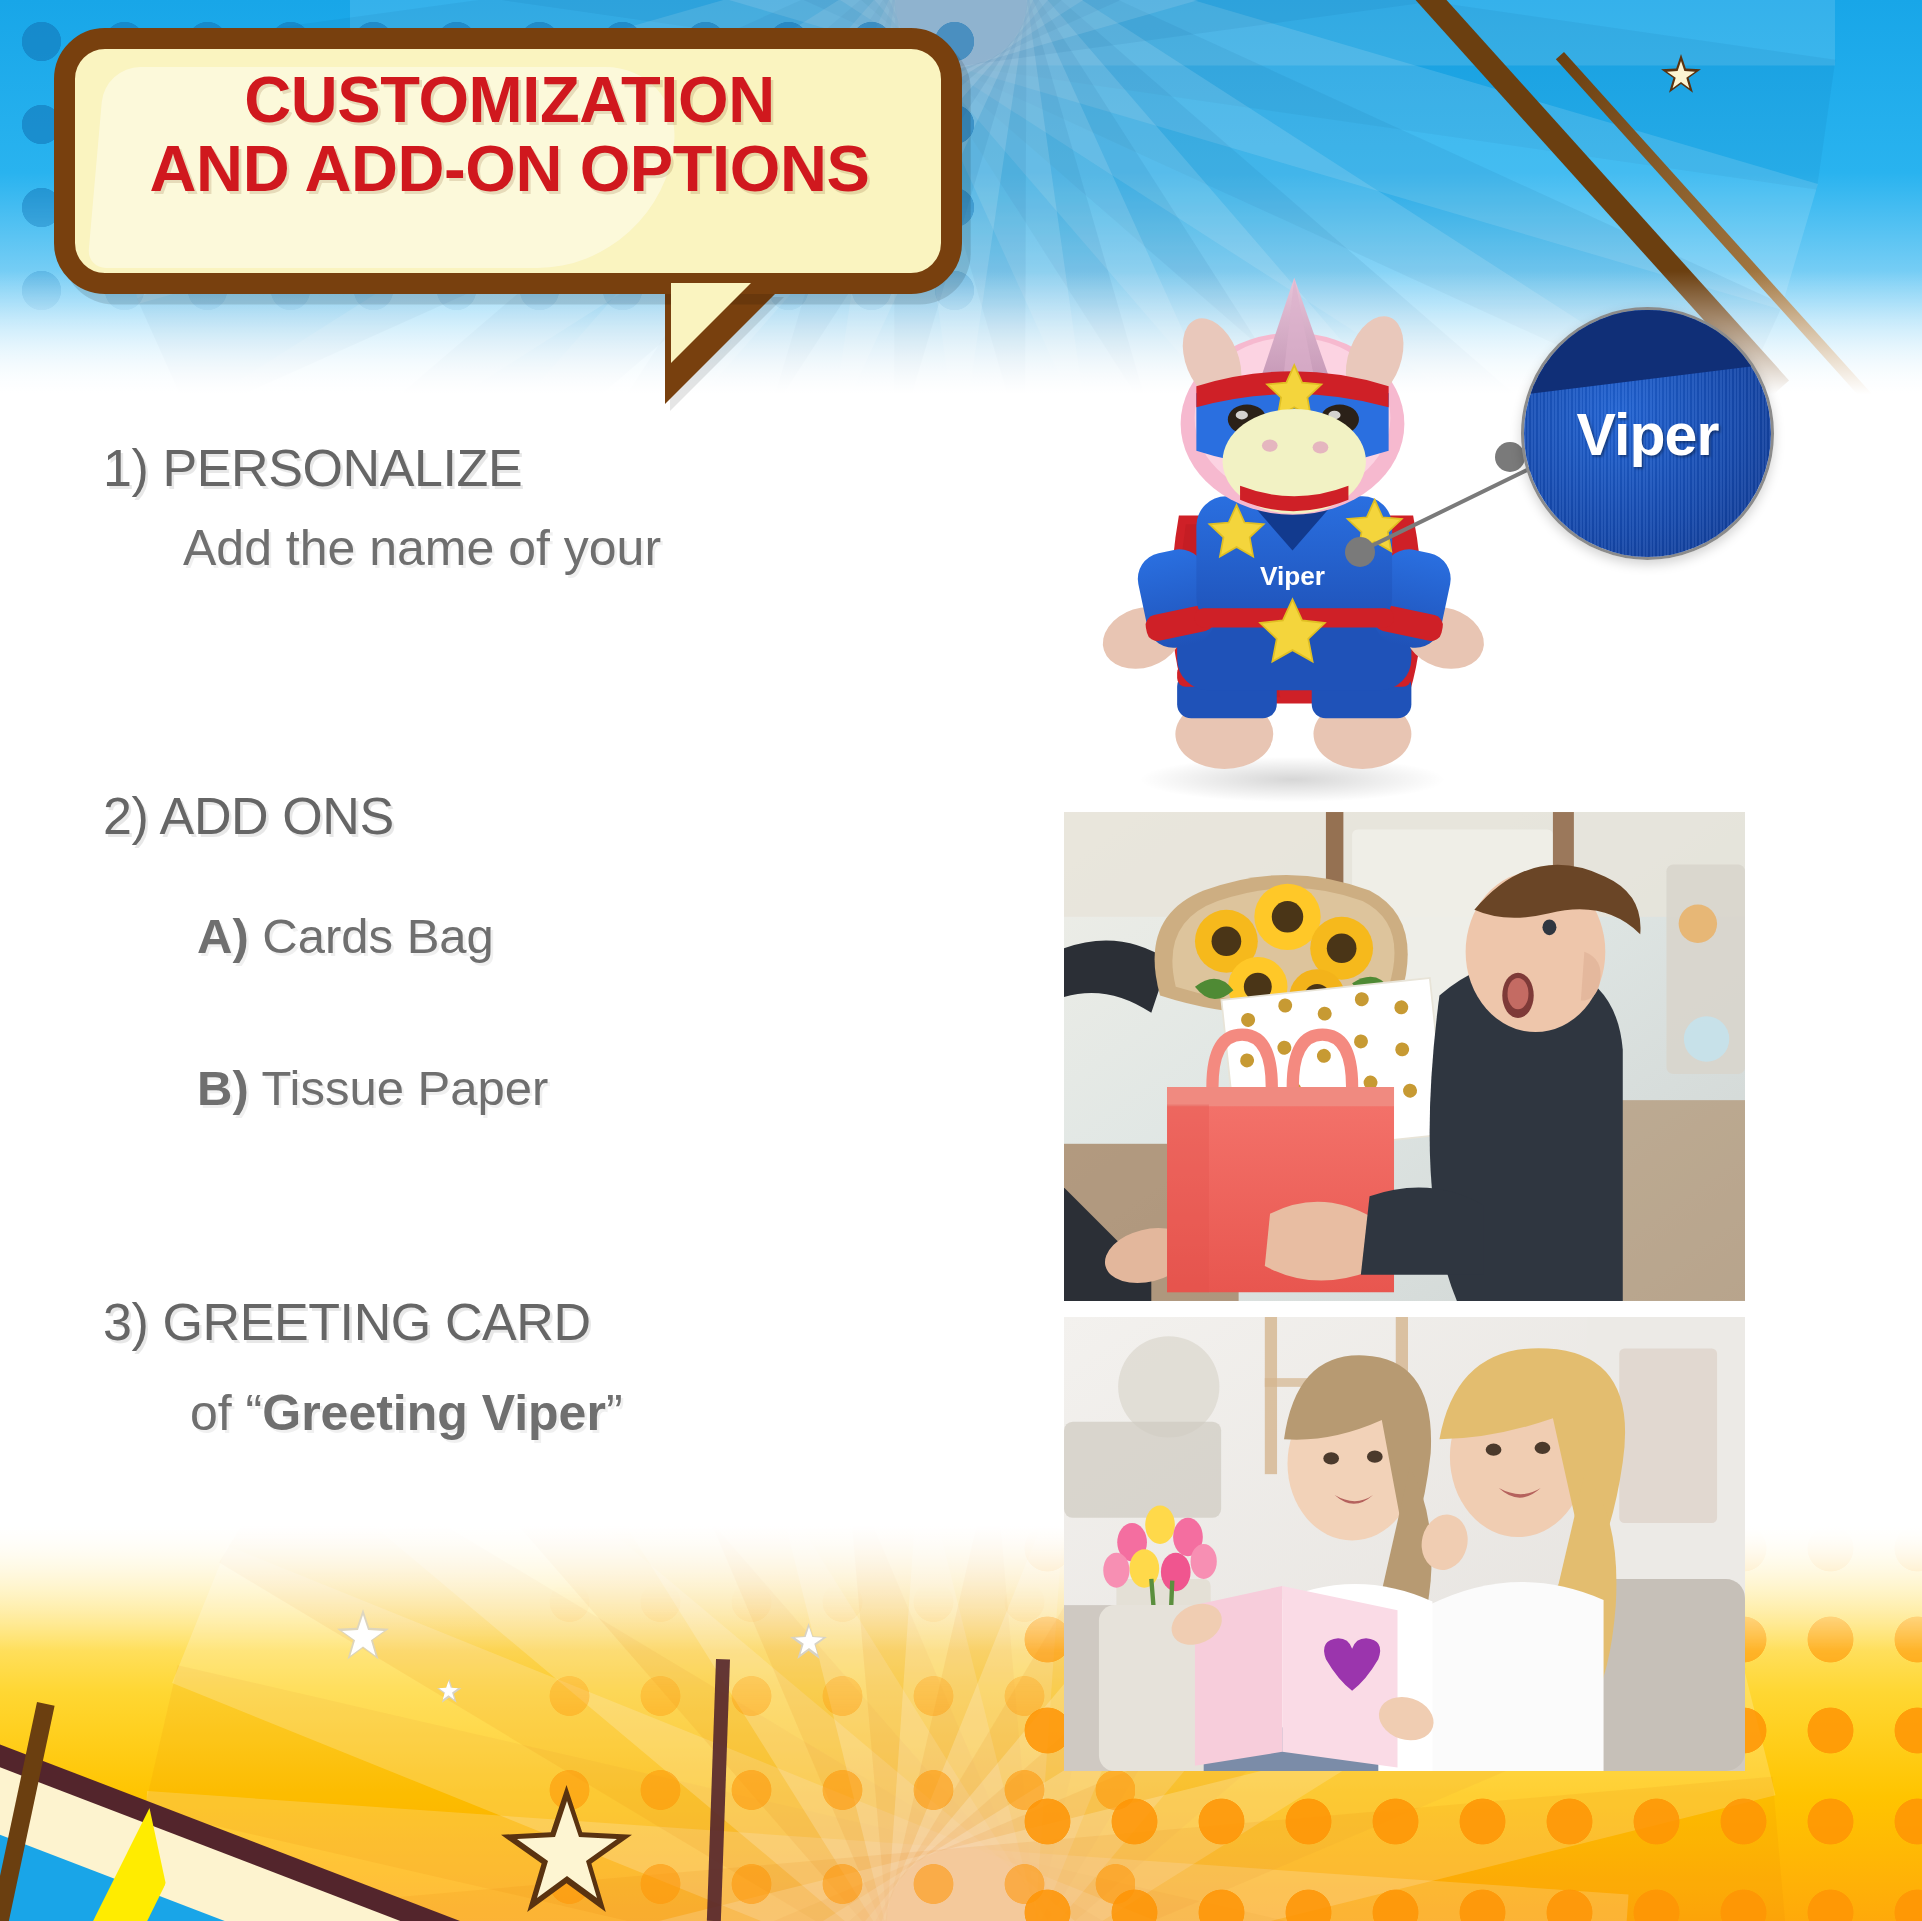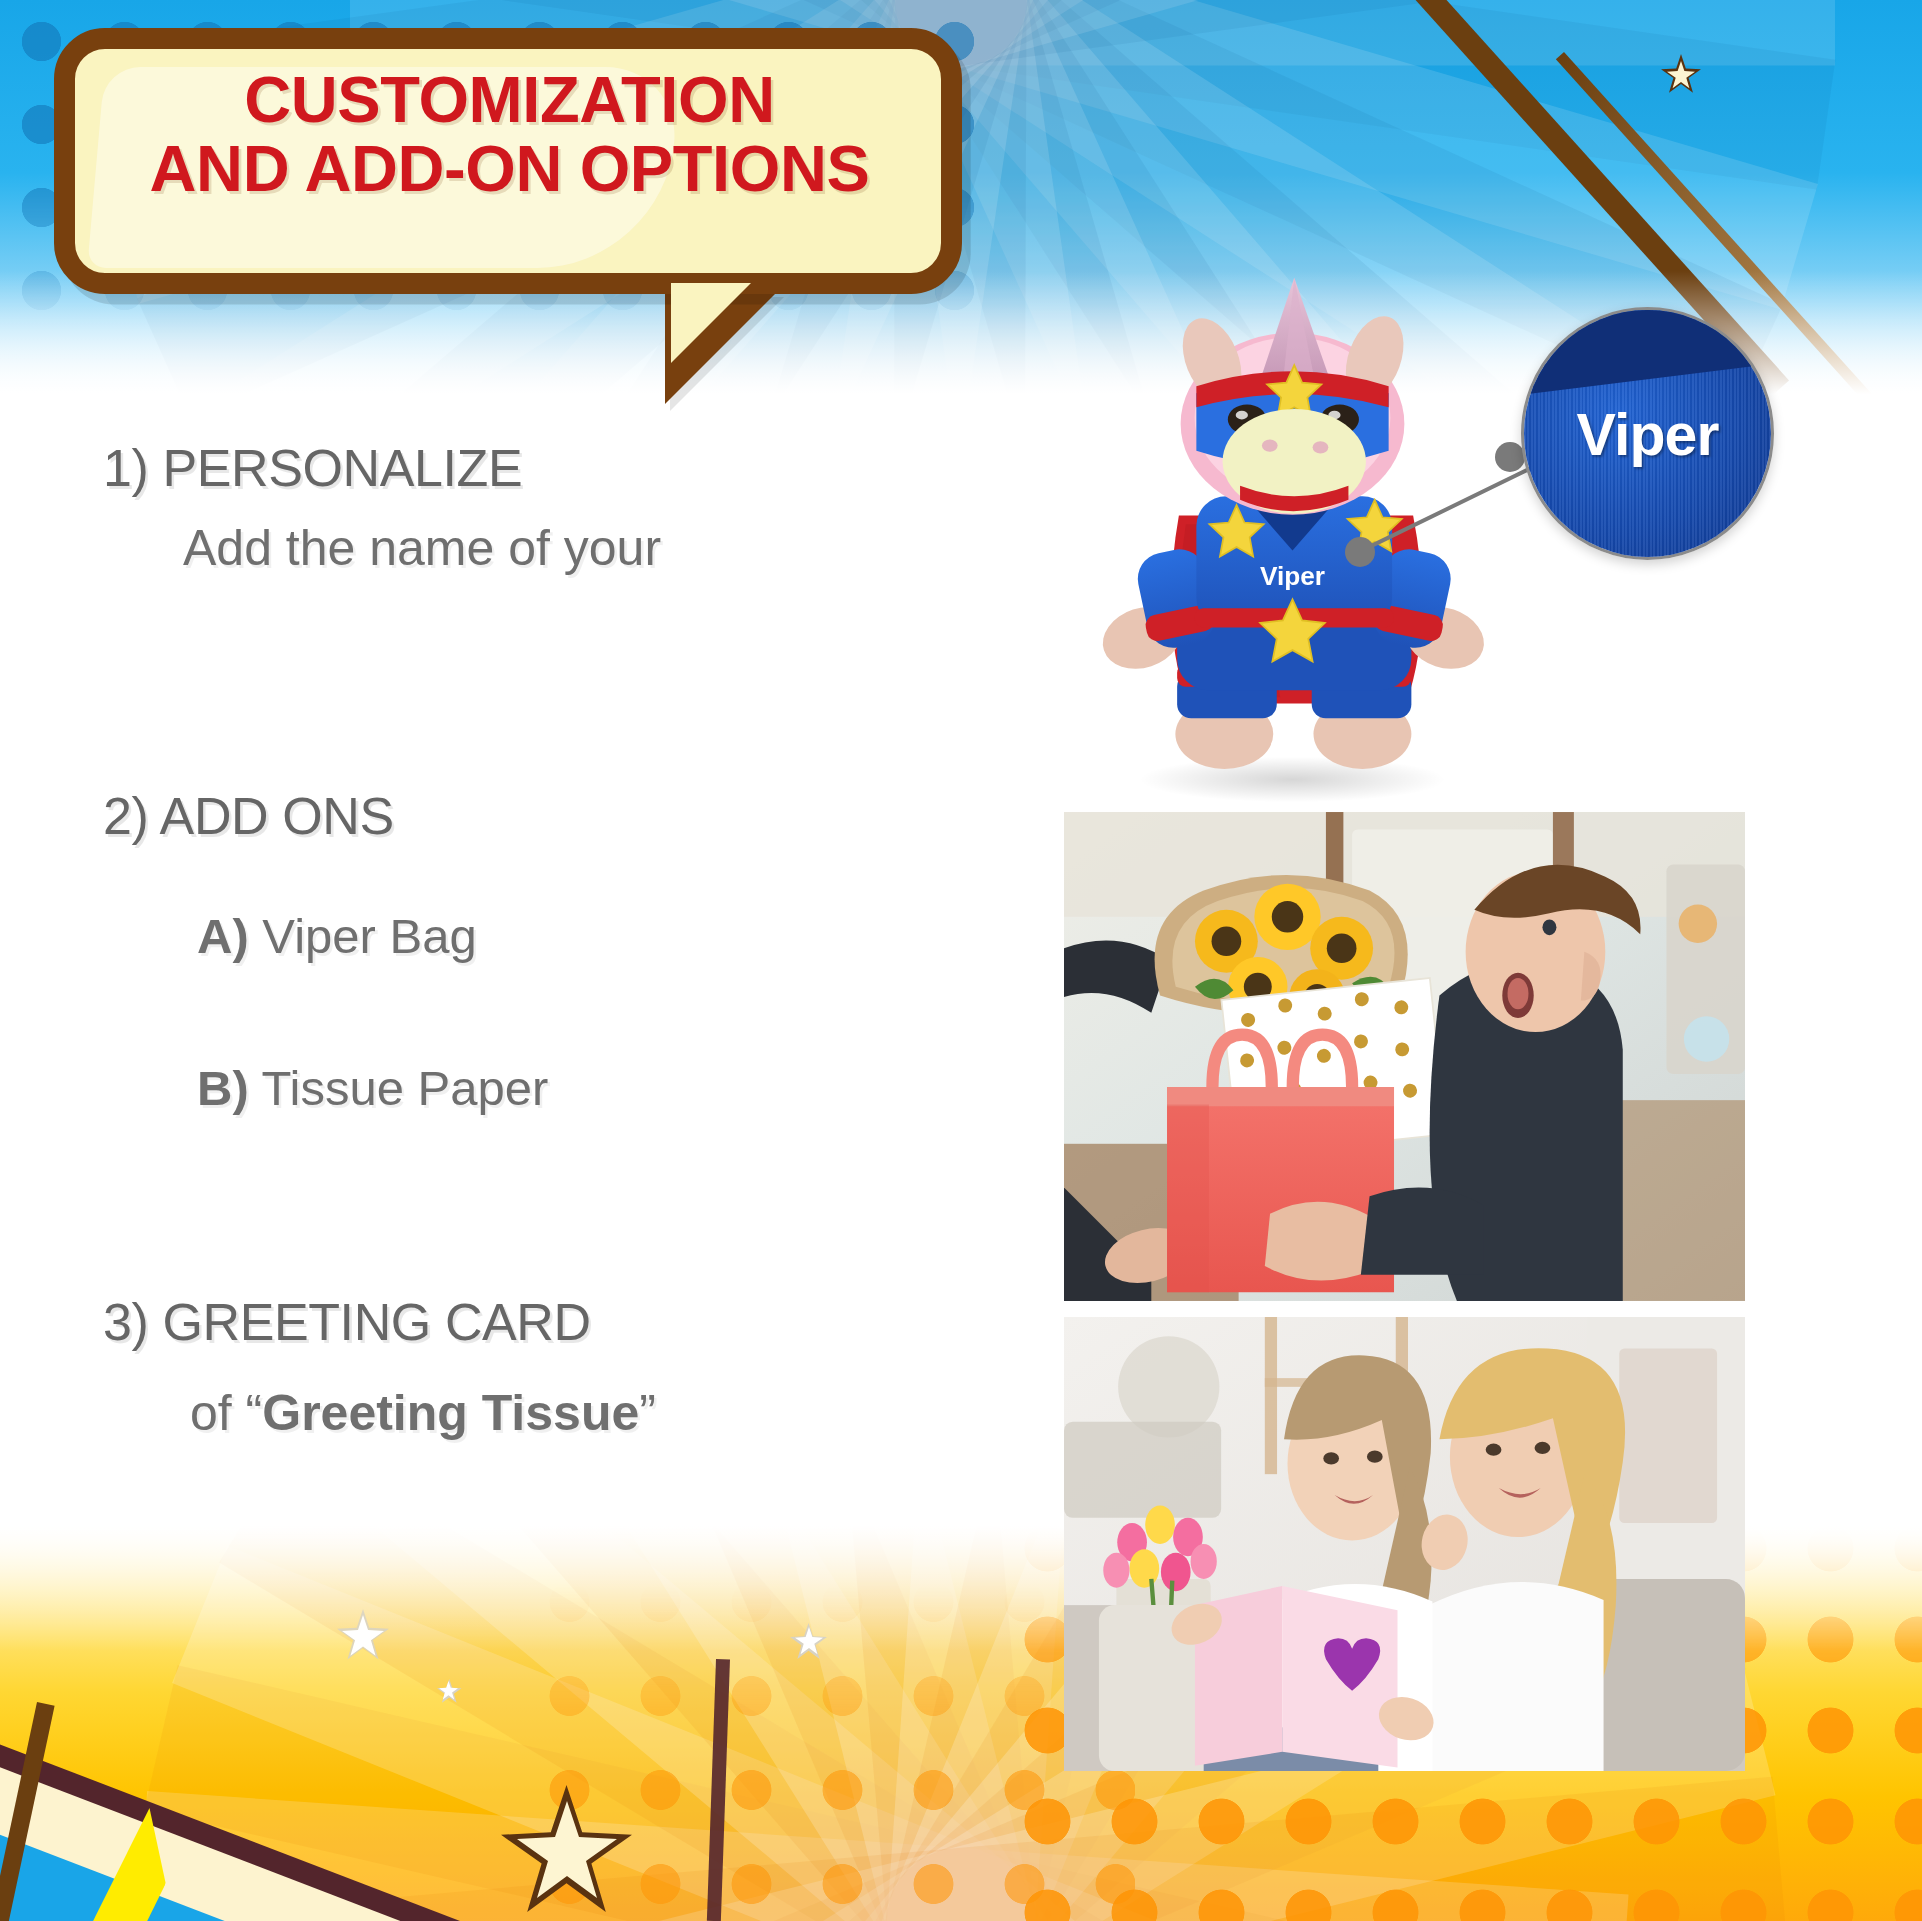--- a/index.html
+++ b/index.html
@@ -230,34 +230,34 @@
       <div class="step-body" style="position:absolute; left:183px; top:100px; width:856px;">
         <div>Add the name of your</div>
       </div>
     </div>
 
     <div class="step" style="position:absolute; left:0; top:367px; width:1048px;">
       <div class="step-head" style="position:absolute; left:103px; top:0;">2) ADD ONS</div>
 
       <div class="sub-item" style="position:absolute; left:197px; top:122px;">
         <b>A)</b>
-        <span>Viper Bag</span>
+        <span>Cards Bag</span>
       </div>
 
       <div class="sub-item" style="position:absolute; left:197px; top:274px;">
         <b>B)</b>
         <span>Tissue Paper</span>
       </div>
     </div>
 
     <div class="step" style="position:absolute; left:0; top:873px; width:1048px;">
       <div class="step-head" style="position:absolute; left:103px; top:0;">3) GREETING CARD</div>
       <div class="step-body" style="position:absolute; left:190px; top:92px; width:856px;">
         <div>
-          <span>of “</span><b>Greeting Tissue</b><span>”</span>
+          <span>of “</span><b>Greeting Viper</b><span>”</span>
         </div>
       </div>
     </div>
   </div>
 
   <div class="plush-scene" style="z-index:14;">
     <svg viewBox="0 0 500 620" width="437" height="542">
       <defs>
         <linearGradient id="hornG" x1="0" y1="0" x2="0" y2="1">
           <stop offset="0" stop-color="#e7c4d8"></stop>

